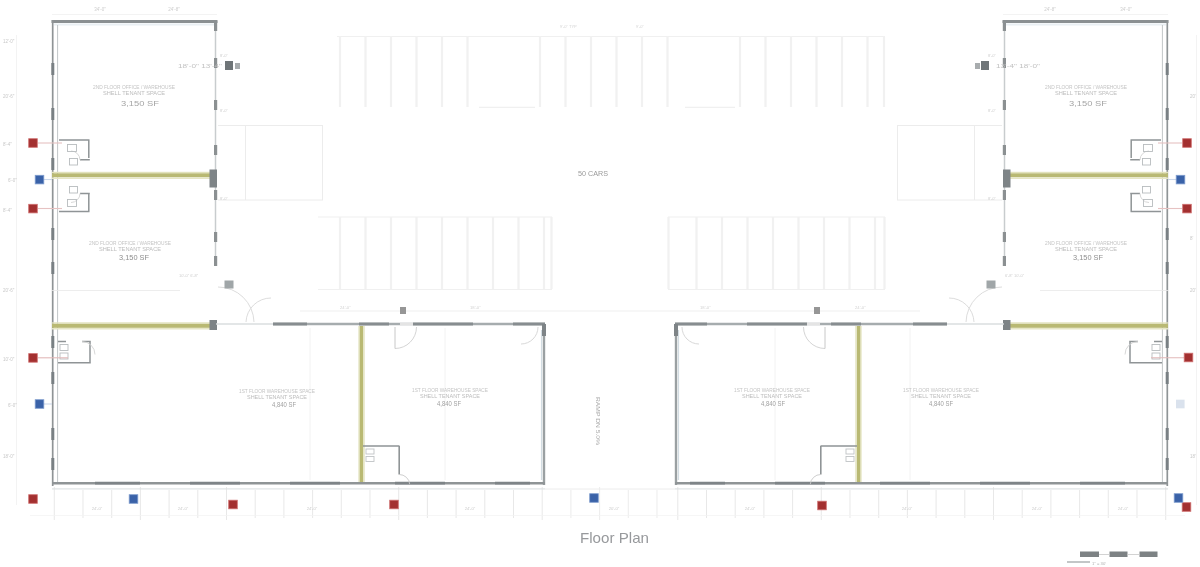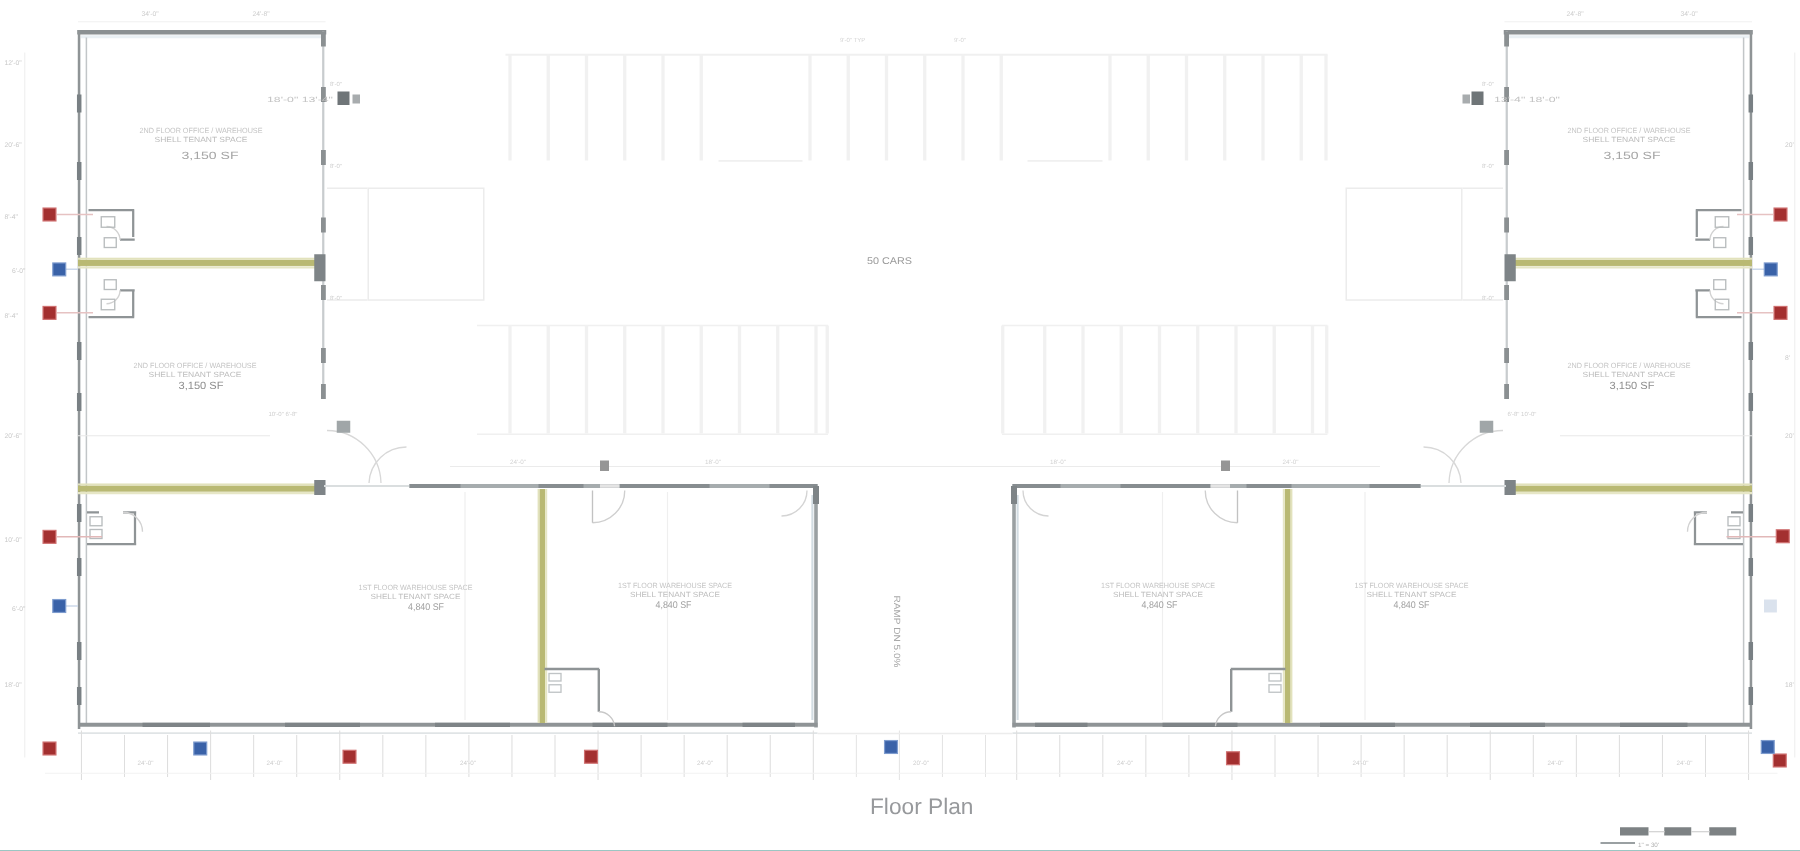--- a/index.html
+++ b/index.html
@@ -1,16 +1,16 @@
 <!DOCTYPE html>
 <html><head>
 <meta charset="utf-8">
 <style>
   html,body{margin:0;padding:0;background:#ffffff;}
-  .page{position:relative;width:1200px;height:567px;background:#0f766e;overflow:hidden;
+  .page{position:relative;width:1200px;height:567px;background:#84cc16;overflow:hidden;
         font-family:"Liberation Sans", sans-serif;}
   svg{position:absolute;left:0;top:0;filter:blur(0.5px);}
   text{font-family:"Liberation Sans", sans-serif;}
 </style>
 </head>
 <body>
 <div class="page">
 <svg width="1200" height="567" viewBox="0 0 1200 567">
 
 <rect x="0" y="0" width="1200" height="567" fill="#ffffff"></rect>

